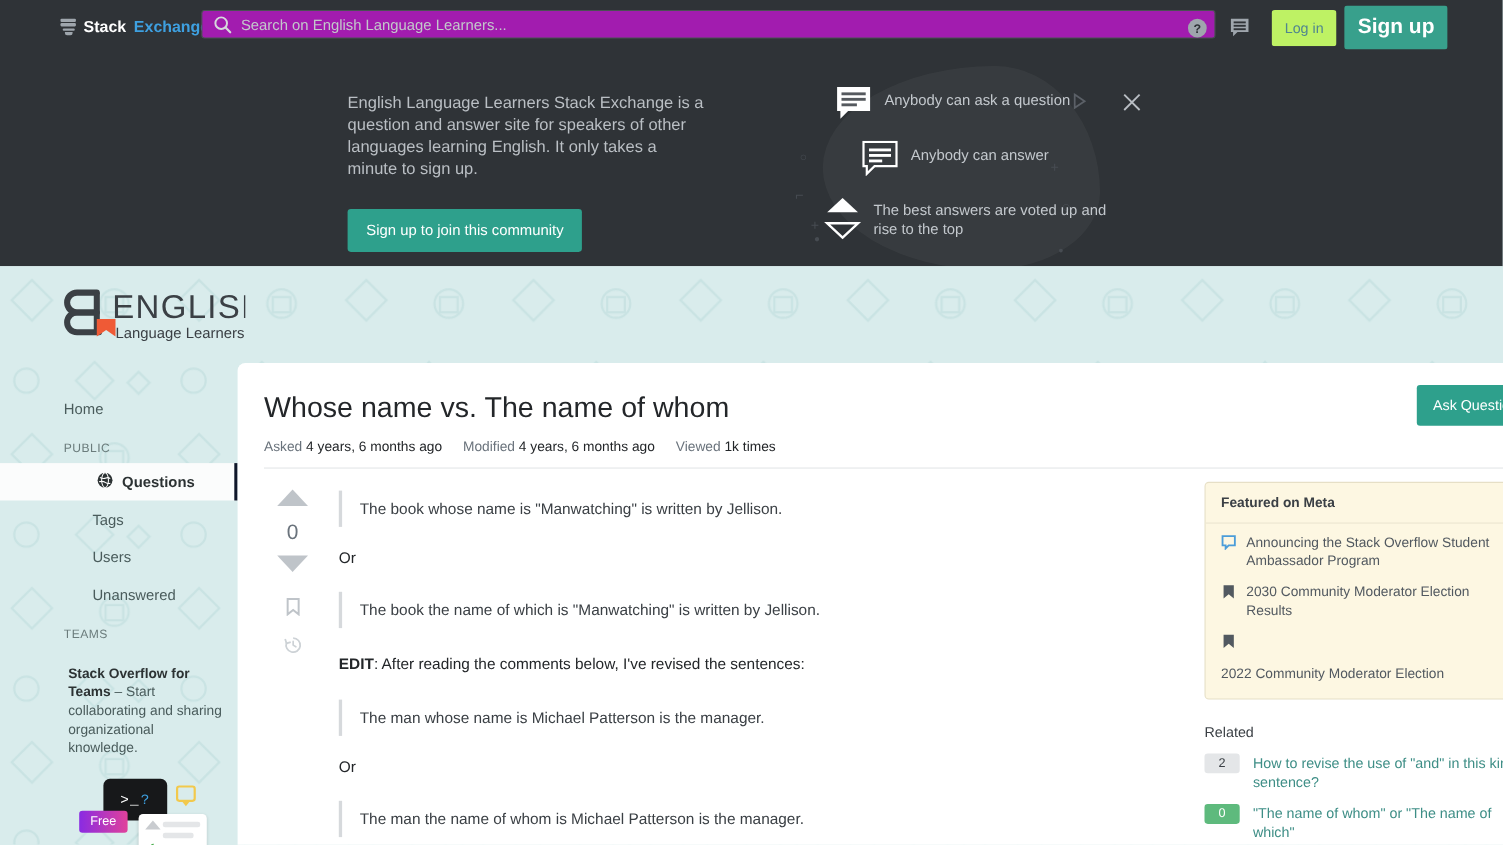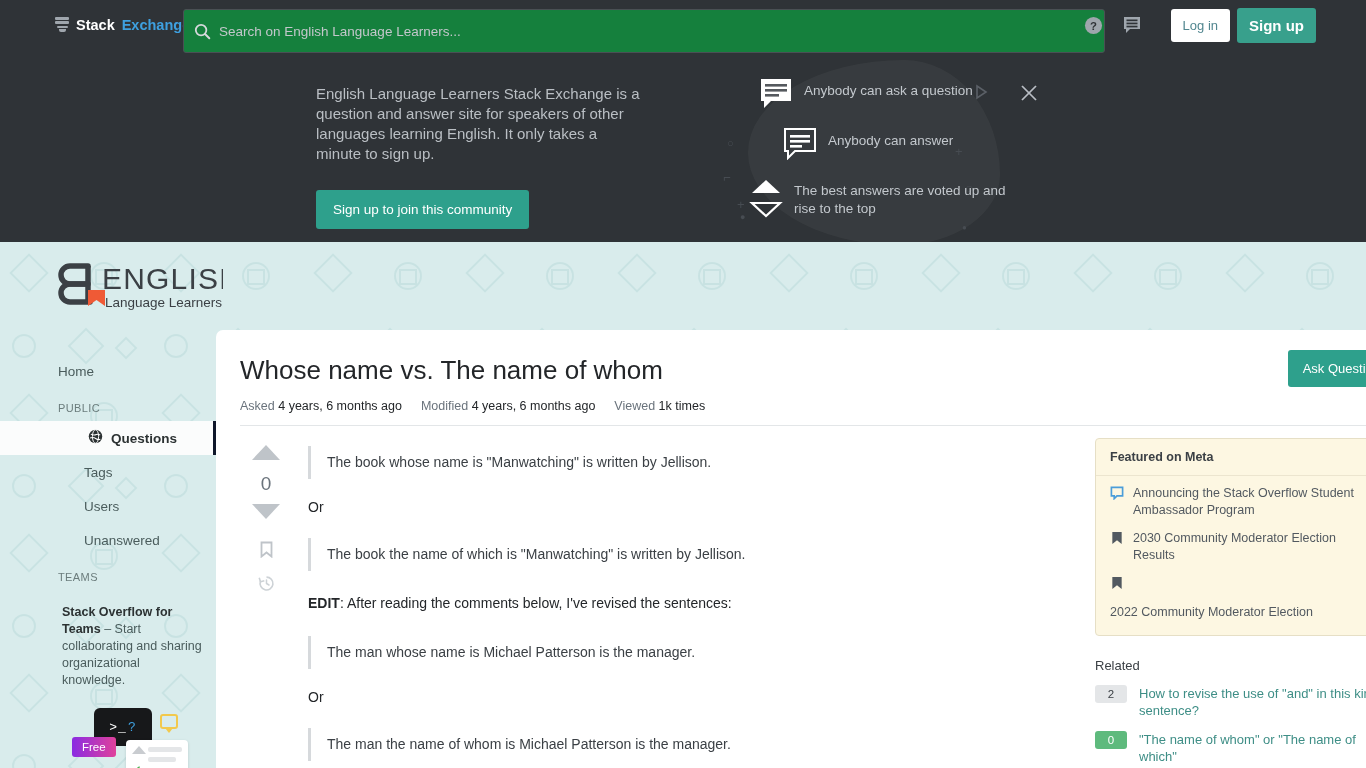--- a/index.html
+++ b/index.html
@@ -34,22 +34,22 @@
     background: #9fa6ad; border-radius: 1px; display: block;
   }
   .se-logo .stack-icon i:nth-child(1) { top: 0; }
   .se-logo .stack-icon i:nth-child(2) { top: 4.4px; }
   .se-logo .stack-icon i:nth-child(3) { top: 8.8px; width: 11px; left: 1.5px;}
   .se-logo .stack-icon i:nth-child(4) { top: 12.4px; width: 7px; left: 3.5px; height:3px; border-radius:0 0 2px 2px;}
   .se-logo .brand-exchange { color: #3ea0e0; }
 
   .searchwrap {
     position: absolute; left: 183px; top: 9px;
-    width: 922px; height: 44px;
-    background: #15803d;
+    width: 922px; height: 26px;
+    background: #a21caf;
     border: 1px solid #4a5054;
     border-radius: 3px;
     display: flex; align-items: center;
     cursor: text;
   }
   .searchwrap svg { margin-left: 10px; flex: none; }
   .search-input {
     flex: 1;
     background: transparent; border: none; outline: none;
     color: #d6d9dc;
@@ -62,36 +62,36 @@
   .nav-right {
     position: absolute; right: 50px; top: 0; height: 50px;
     display: flex; align-items: center; gap: 0px;
   }
   .nav-icon-btn {
     width: 38px; height: 36px;
     display: flex; align-items: center; justify-content: center;
     cursor: pointer;
   }
   .btn-login {
-    margin-left: 20px;
+    margin-left: 10px;
     padding: 8px 11px;
-    background: #ffffff;
+    background: #bef264;
     color: #51868f;
     font-size: 13px;
     border-radius: 3px;
     border: 1px solid transparent;
     cursor: pointer;
     font-family: "Liberation Sans", sans-serif;
   }
   .btn-signup {
     margin-left: 7px;
     padding: 8px 11px;
     background: #38a08c;
     color: #ffffff;
-    font-size: 15px;
+    font-size: 19px;
     font-weight: bold;
     border-radius: 3px;
     border: 1px solid transparent;
     cursor: pointer;
     font-family: "Liberation Sans", sans-serif;
   }
 
   
   .hero {
     position: absolute; top: 50px; left: 0;

